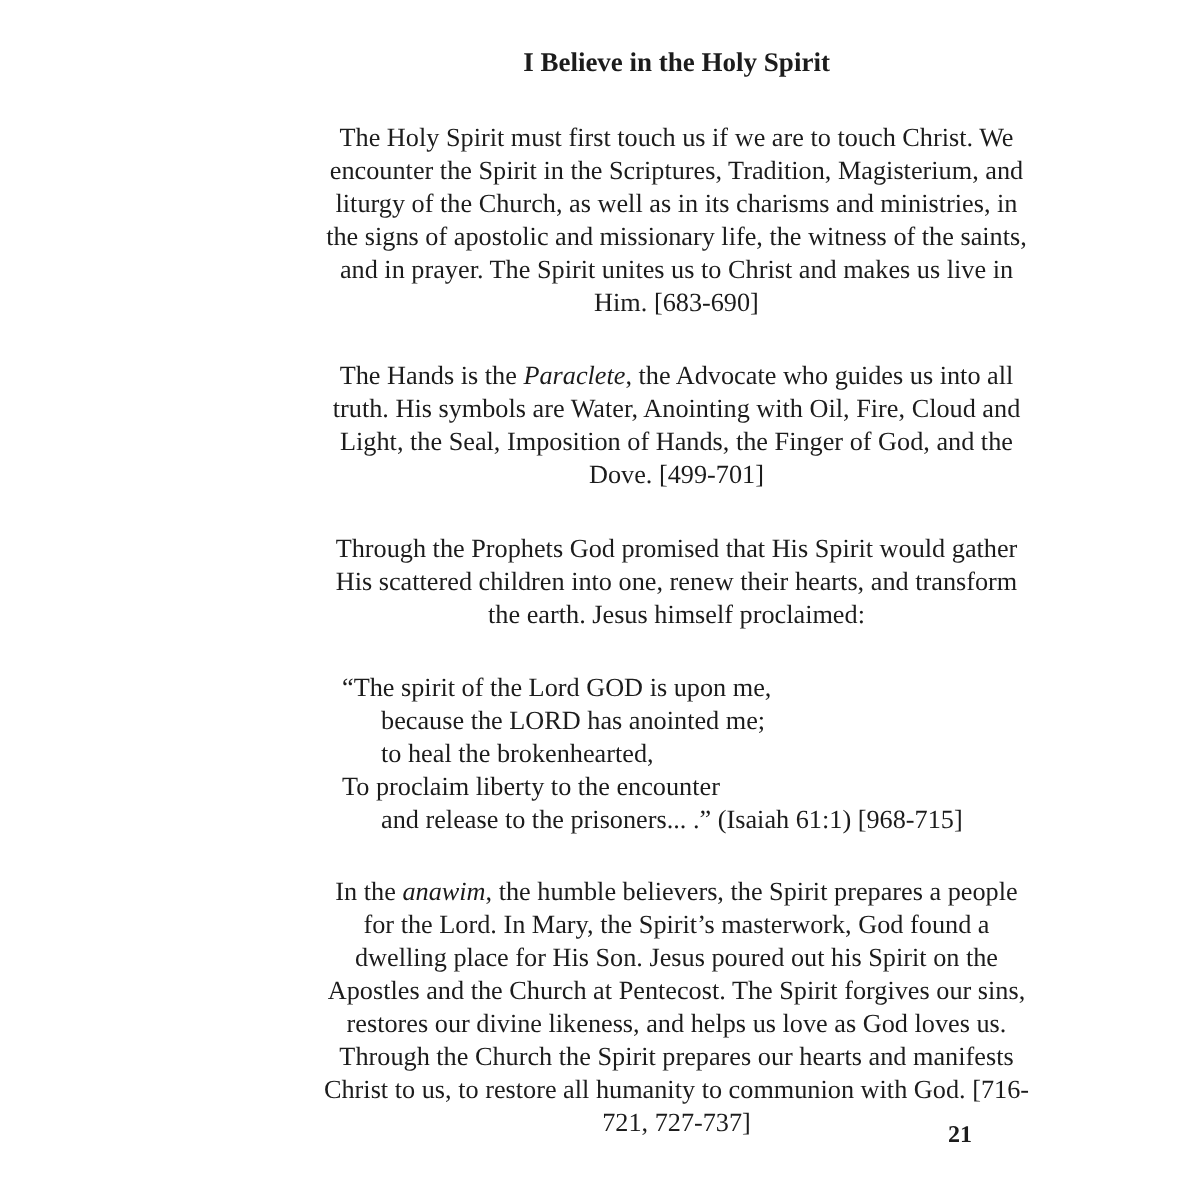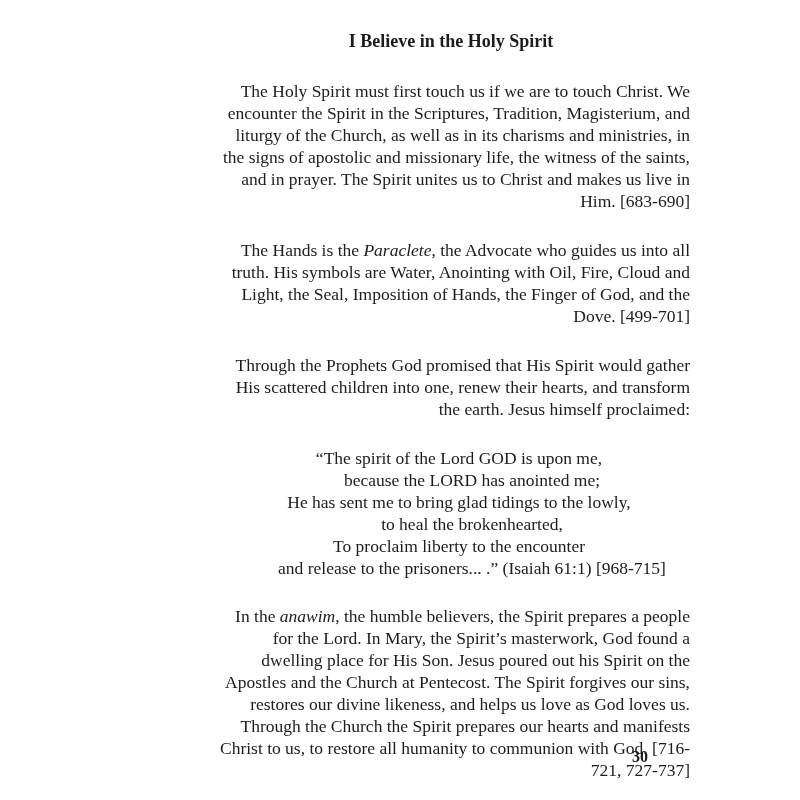--- a/index.html
+++ b/index.html
@@ -27,34 +27,33 @@
   }
   .title {
     font-size: 18px;
     font-weight: bold;
     text-align: center;
     margin: 0 0 28px 0;
     line-height: 22px;
   }
   .para {
     margin: 0 0 27px 0;
-    text-align: right;
+    text-align: center;
   }
   .para:last-child {
     margin-bottom: 0;
   }
   .italic {
     font-style: italic;
   }
   .quote {
     margin: 10px 0 26px 16px;
   }
   .quote-line {
     white-space: nowrap;
-    text-align: center;
   }
   .quote-line.indent {
     padding-left: 26px;
   }
   .page-number {
     position: absolute;
     left: 600px;
     top: 746px;
     width: 48px;
     text-align: right;
@@ -72,24 +71,23 @@
 
     <p class="para"><span>The Holy Spirit must first touch us if we are to touch Christ. We encounter the Spirit in the Scriptures, Tradition, Magisterium, and liturgy of the Church, as well as in its charisms and ministries, in the signs of apostolic and missionary life, the witness of the saints, and in prayer. The Spirit unites us to Christ and makes us live in Him. [683-690]</span></p>
 
     <p class="para"><span>The Hands is the </span><span class="italic">Paraclete</span><span>, the Advocate who guides us into all truth. His symbols are Water, Anointing with Oil, Fire, Cloud and Light, the Seal, Imposition of Hands, the Finger of God, and the Dove. [499-701]</span></p>
 
     <p class="para"><span>Through the Prophets God promised that His Spirit would gather His scattered children into one, renew their hearts, and transform the earth. Jesus himself proclaimed:</span></p>
 
     <div class="quote">
       <div class="quote-line">“The spirit of the Lord GOD is upon me,</div>
       <div class="quote-line indent">because the LORD has anointed me;</div>
-      <div class="quote-line">He has sent me to bring glad tidings to the lowly,</div>
       <div class="quote-line indent">to heal the brokenhearted,</div>
       <div class="quote-line">To proclaim liberty to the encounter</div>
       <div class="quote-line indent">and release to the prisoners... .” (Isaiah 61:1) [968-715]</div>
     </div>
 
     <p class="para"><span>In the </span><span class="italic">anawim</span><span>, the humble believers, the Spirit prepares a people for the Lord. In Mary, the Spirit’s masterwork, God found a dwelling place for His Son. Jesus poured out his Spirit on the Apostles and the Church at Pentecost. The Spirit forgives our sins, restores our divine likeness, and helps us love as God loves us. Through the Church the Spirit prepares our hearts and manifests Christ to us, to restore all humanity to communion with God. [716-721, 727-737]</span></p>
 
   </div>
 
-  <div class="page-number">30</div>
+  <div class="page-number">21</div>
 </div>
 
 </body></html>

